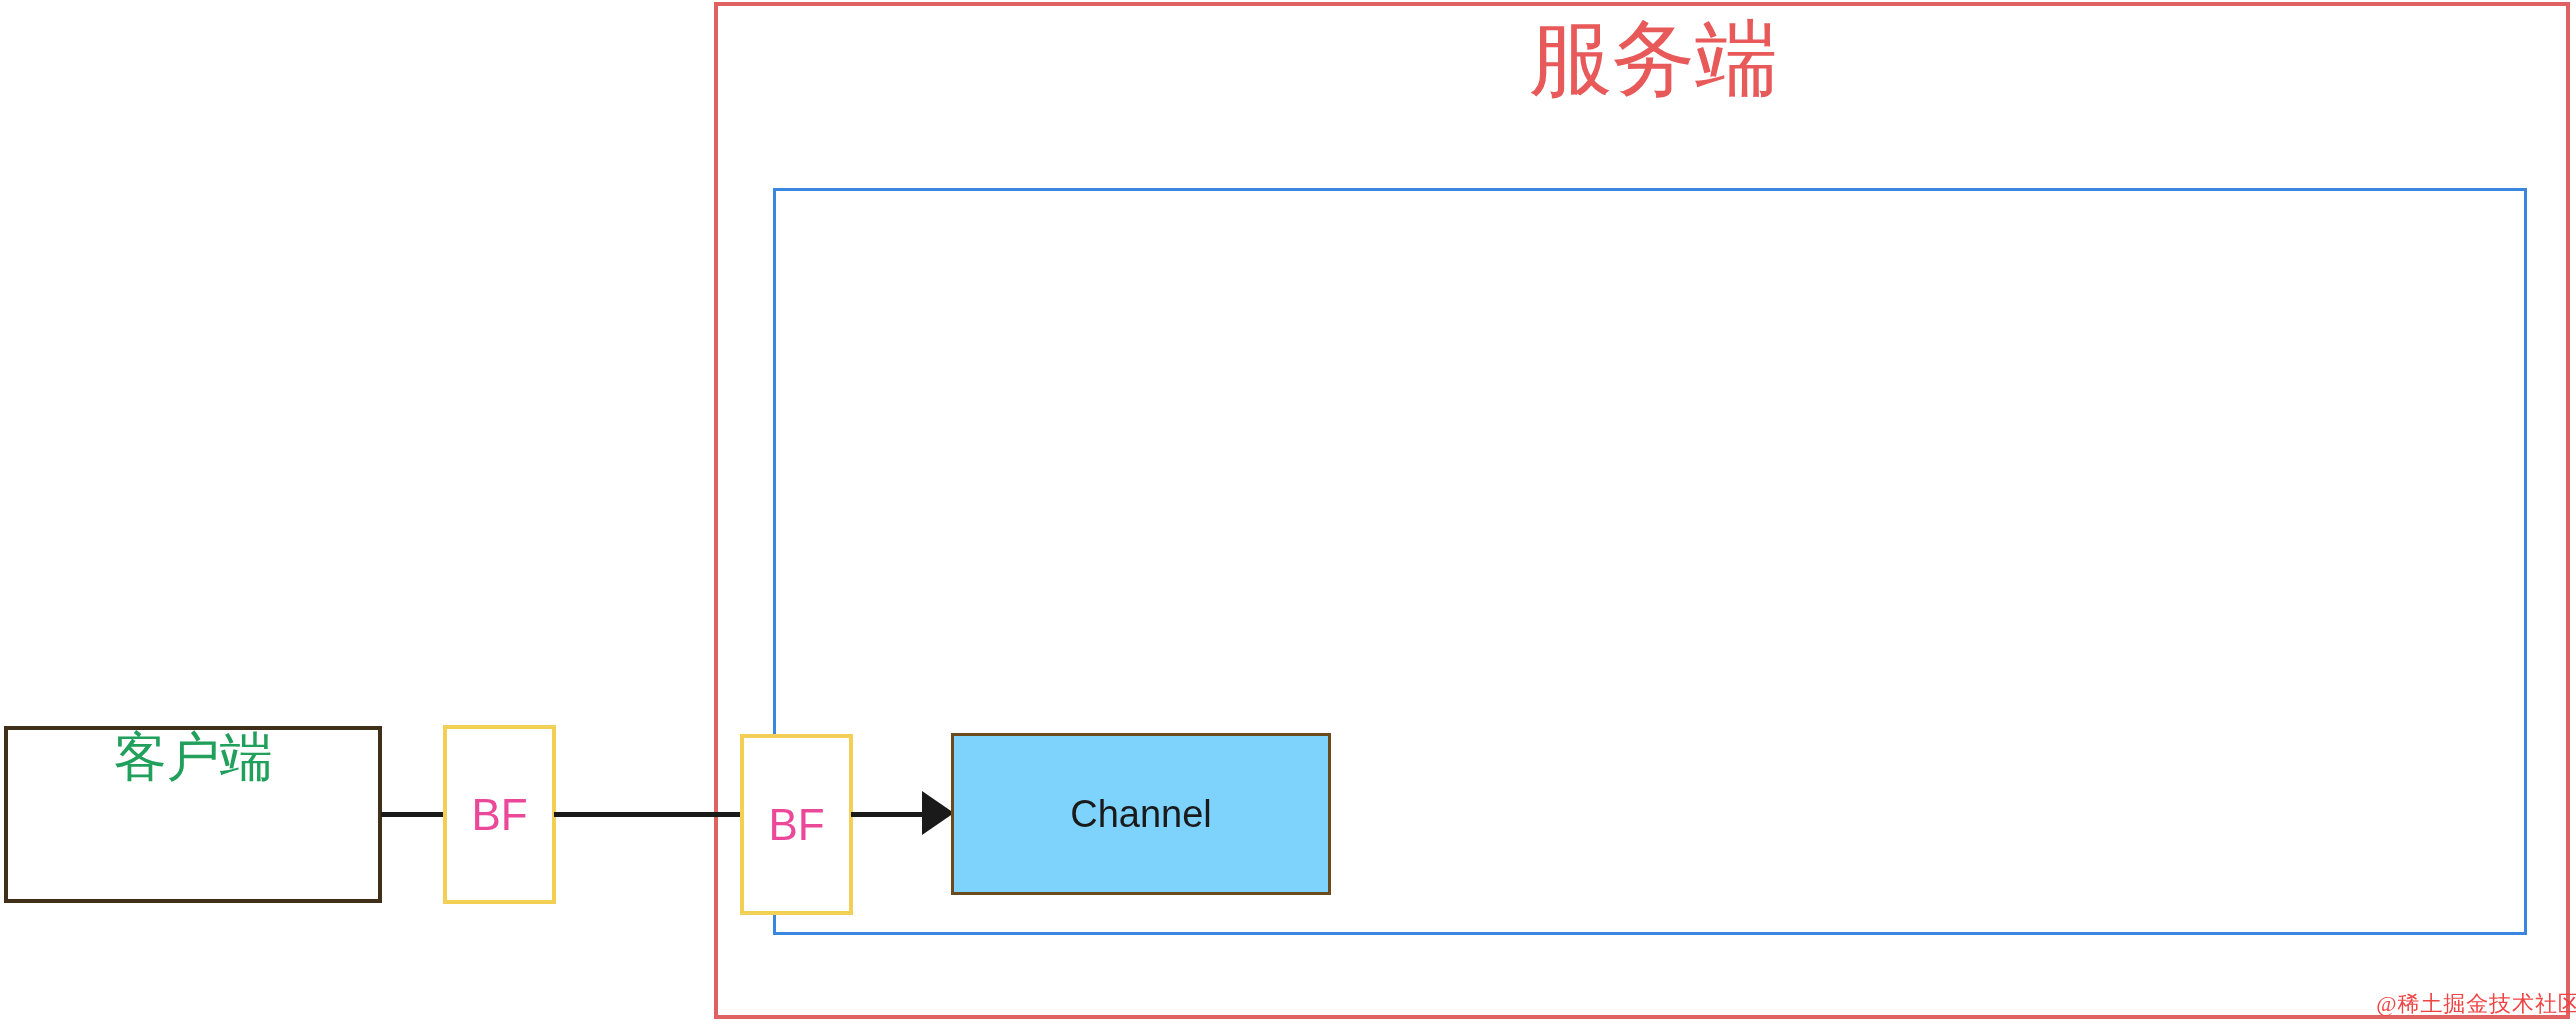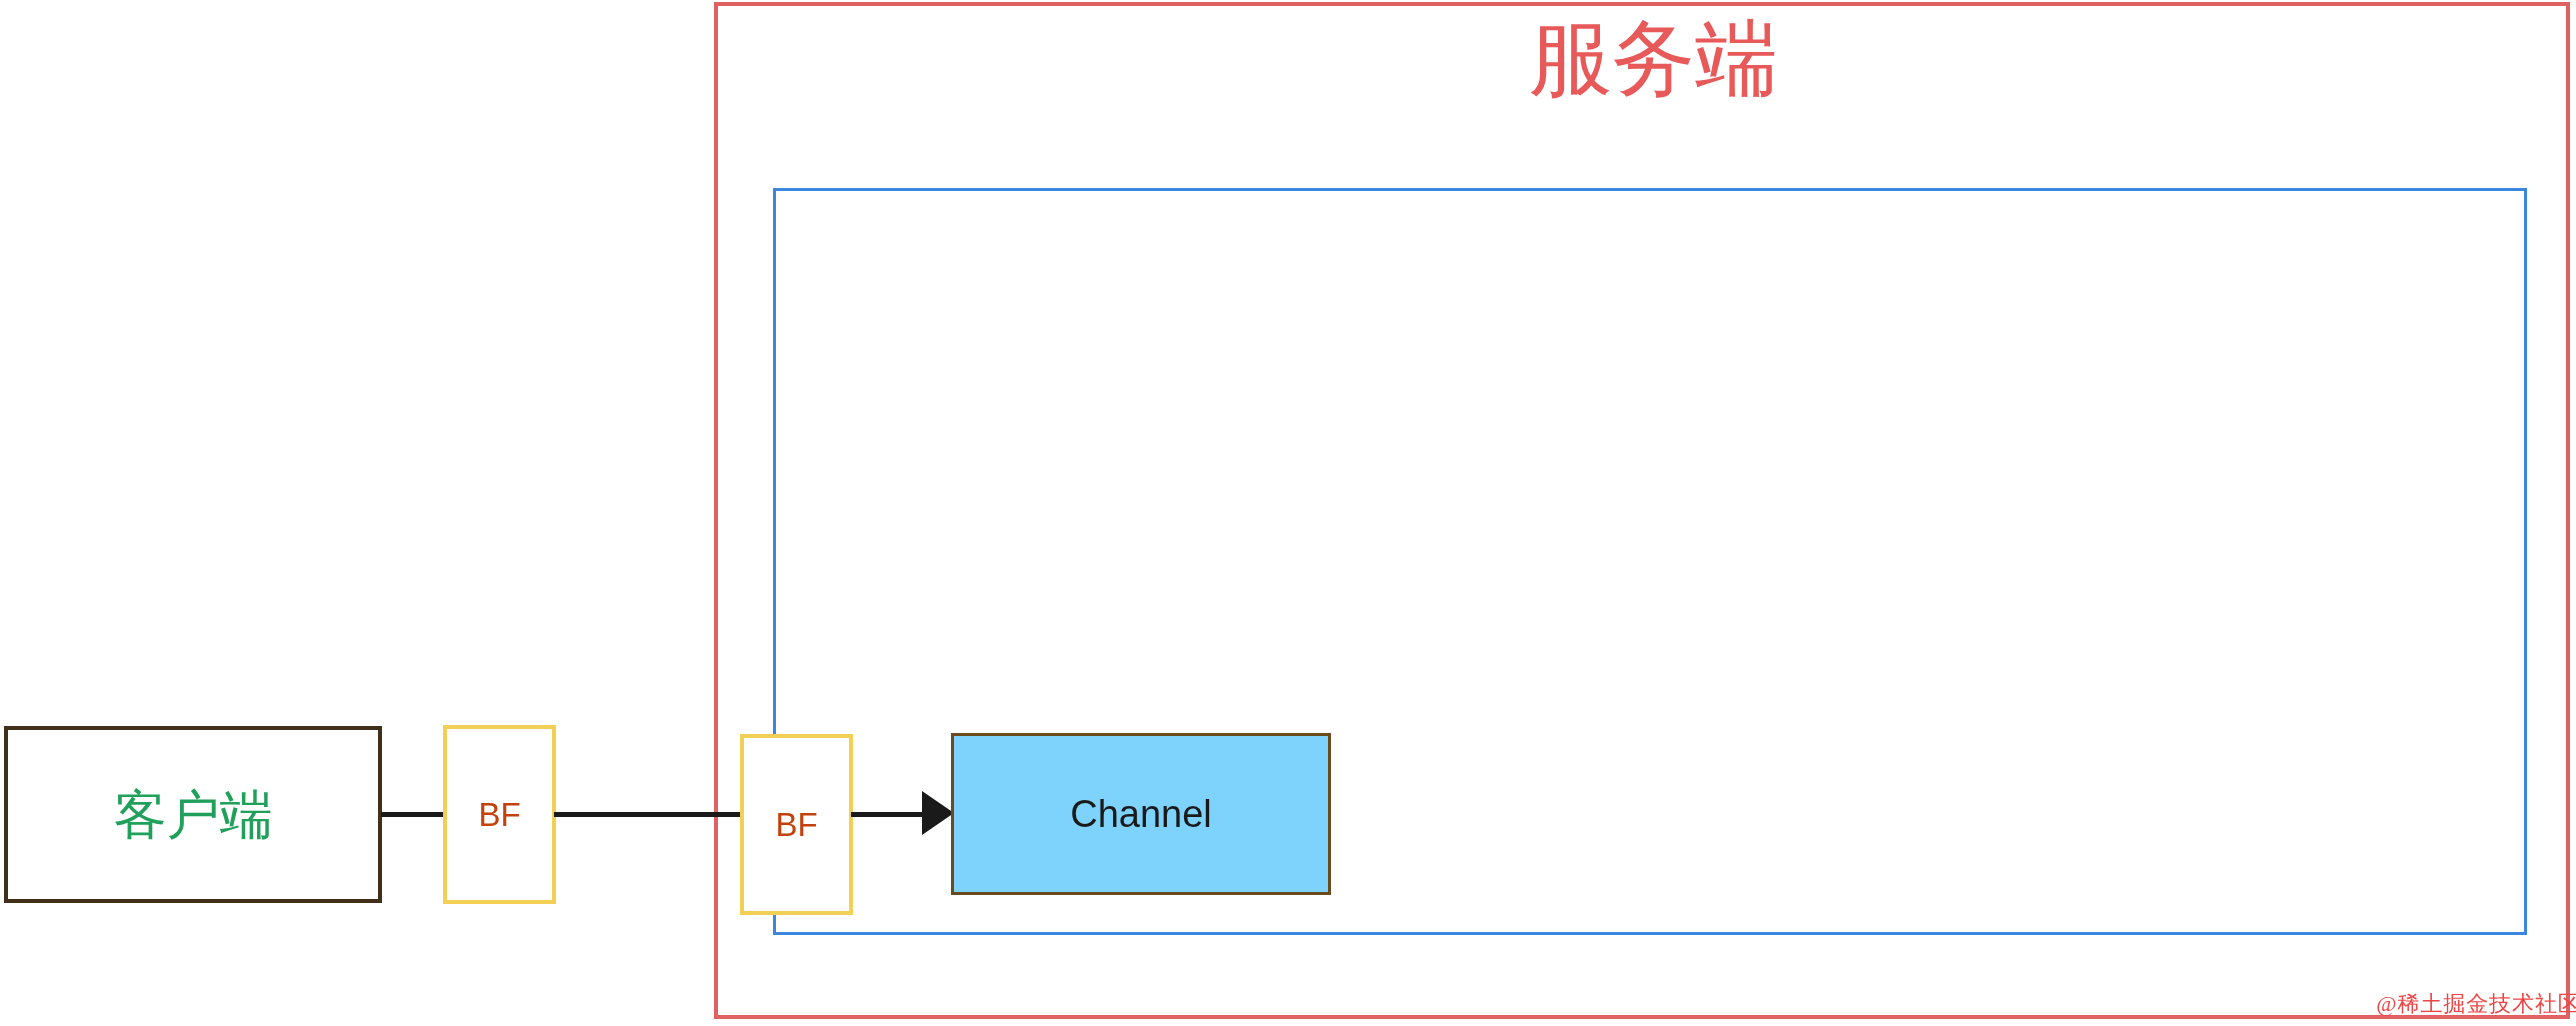--- a/index.html
+++ b/index.html
@@ -66,21 +66,21 @@
   .client-box {
     position: absolute;
     left: 4.3px;
     top: 726px;
     width: 378px;
     height: 177px;
     border: 4.3px solid #40301a;
     box-sizing: border-box;
     background: #ffffff;
     display: flex;
-    align-items: center;
+    align-items: flex-start;
     justify-content: center;
   }
   .client-label {
     font-size: 53px;
     line-height: 1;
     color: #21a05c;
     white-space: nowrap;
   }
 
   
@@ -99,23 +99,23 @@
     width: 113px;
     height: 179px;
   }
   .bf-box.bf-2 {
     left: 740px;
     top: 734px;
     width: 113px;
     height: 181px;
   }
   .bf-label {
-    font-size: 33px;
-    line-height: 1;
-    color: #c2410c;
+    font-size: 44px;
+    line-height: 1;
+    color: #ec4899;
     white-space: nowrap;
   }
 
   
   .channel-box {
     position: absolute;
     left: 951px;
     top: 733px;
     width: 380px;
     height: 162px;

